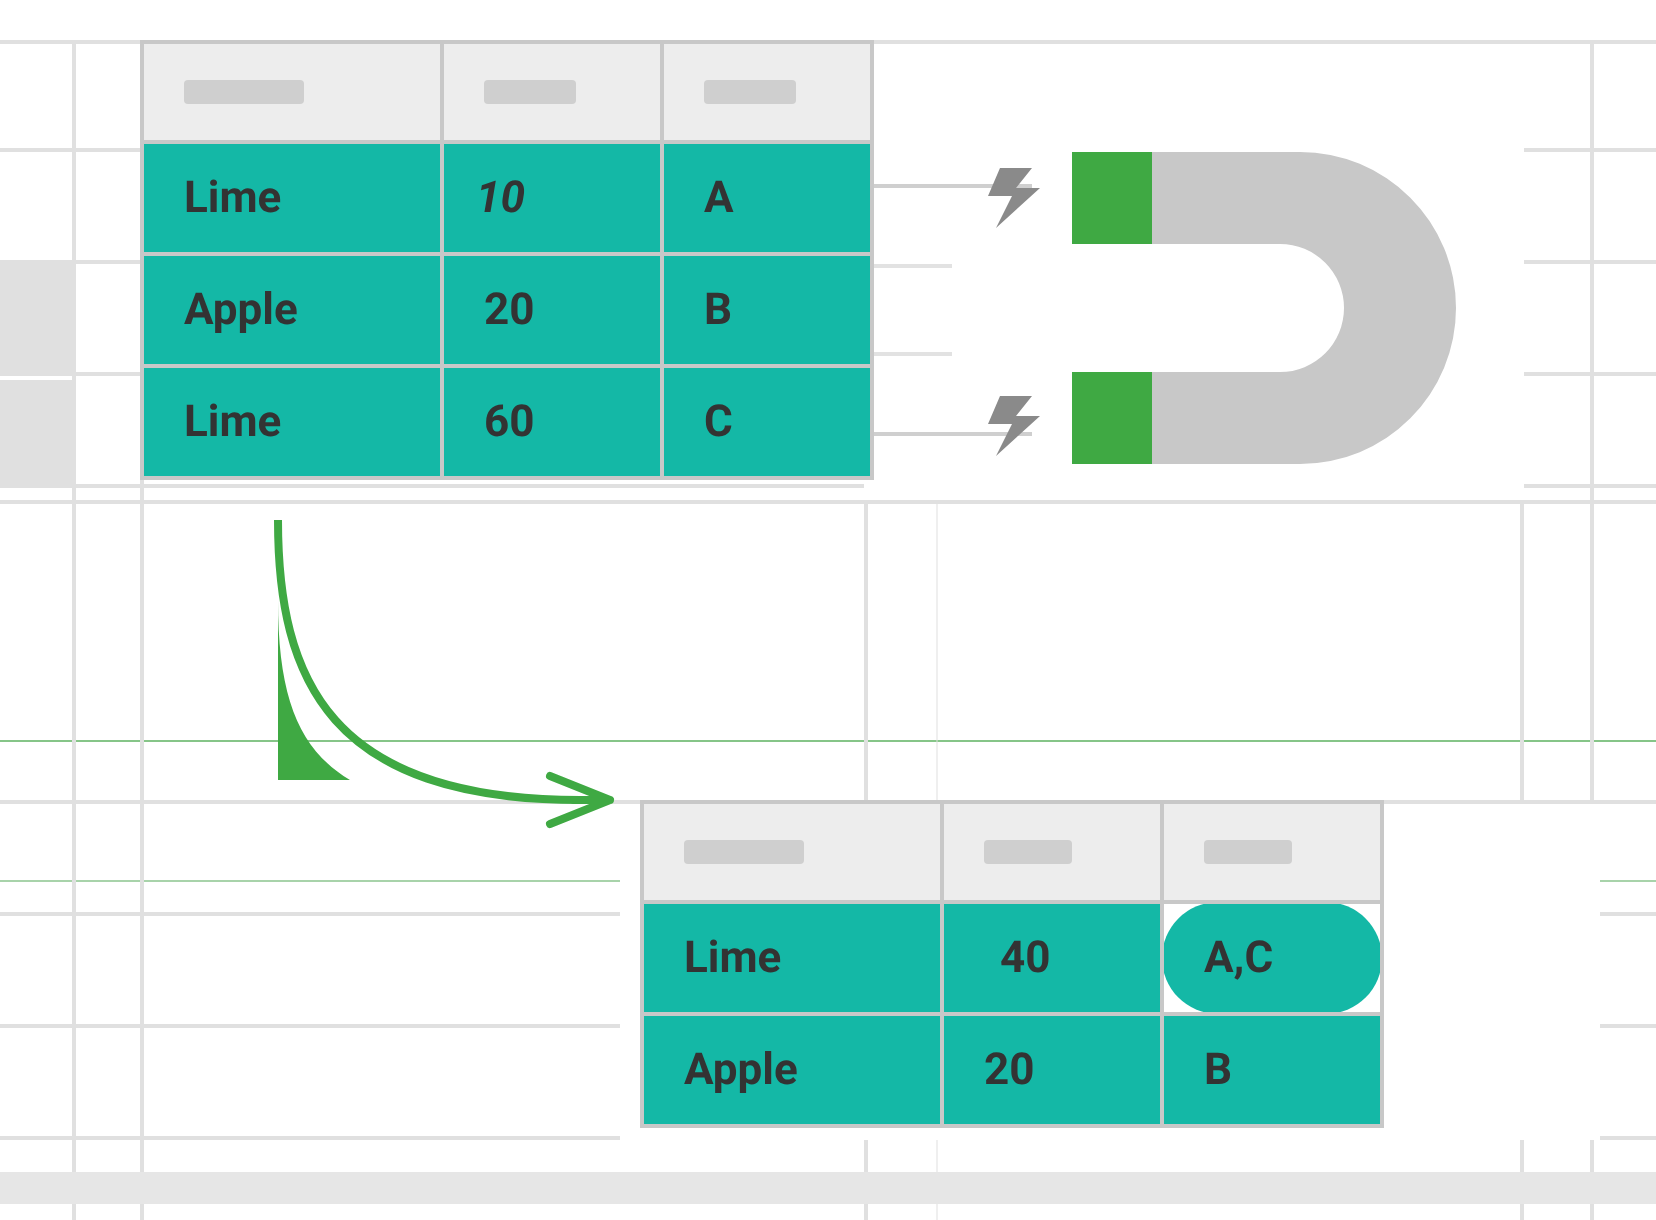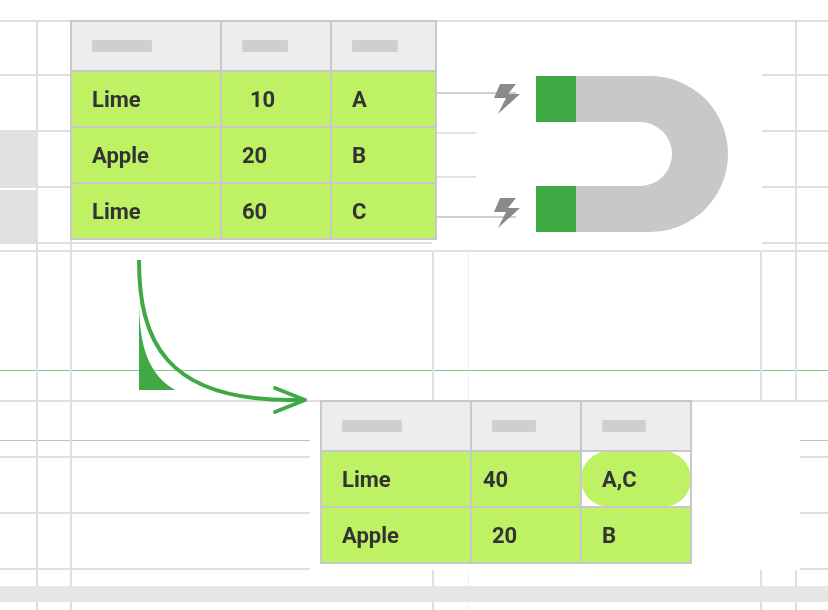--- a/index.html
+++ b/index.html
@@ -36,21 +36,21 @@
     text-align: left;
     vertical-align: middle;
     font-weight: 700;
     color: #333;
   }
   .tbl th {
     background: #ededed;
     height: 50px;
   }
   .tbl td {
-    background: #bef264;
+    background: #14b8a6;
     height: 56px;
     font-size: 22px;
   }
   .hdr-bar {
     display: inline-block;
     height: 12px;
     background: #cfcfcf;
     border-radius: 2px;
   }
   .magnet-wrap {
@@ -113,21 +113,21 @@
   <thead>
     <tr>
       <th style="width:150px;padding-left:20px;"><span class="hdr-bar" style="width:60px;"></span></th>
       <th style="width:110px;padding-left:20px;"><span class="hdr-bar" style="width:46px;"></span></th>
       <th style="width:105px;padding-left:20px;"><span class="hdr-bar" style="width:46px;"></span></th>
     </tr>
   </thead>
   <tbody>
     <tr>
       <td style="padding-left:20px;">Lime</td>
-      <td style="padding-left:28px;">10</td>
+      <td style="padding-left:16px;font-style:italic;">10</td>
       <td style="padding-left:20px;">A</td>
     </tr>
     <tr>
       <td style="padding-left:20px;">Apple</td>
       <td style="padding-left:20px;">20</td>
       <td style="padding-left:20px;">B</td>
     </tr>
     <tr>
       <td style="padding-left:20px;">Lime</td>
       <td style="padding-left:20px;">60</td>
@@ -168,21 +168,21 @@
   <thead>
     <tr>
       <th style="width:150px;padding-left:20px;"><span class="hdr-bar" style="width:60px;"></span></th>
       <th style="width:110px;padding-left:20px;"><span class="hdr-bar" style="width:44px;"></span></th>
       <th style="width:110px;padding-left:20px;"><span class="hdr-bar" style="width:44px;"></span></th>
     </tr>
   </thead>
   <tbody>
     <tr>
       <td style="padding-left:20px;">Lime</td>
-      <td style="padding-left:11px;">40</td>
+      <td style="padding-left:28px;">40</td>
       <td style="padding-left:20px;border-radius:28px;">A,C</td>
     </tr>
     <tr>
       <td style="padding-left:20px;">Apple</td>
       <td style="padding-left:20px;">20</td>
       <td style="padding-left:20px;">B</td>
     </tr>
   </tbody>
 </table>
 

